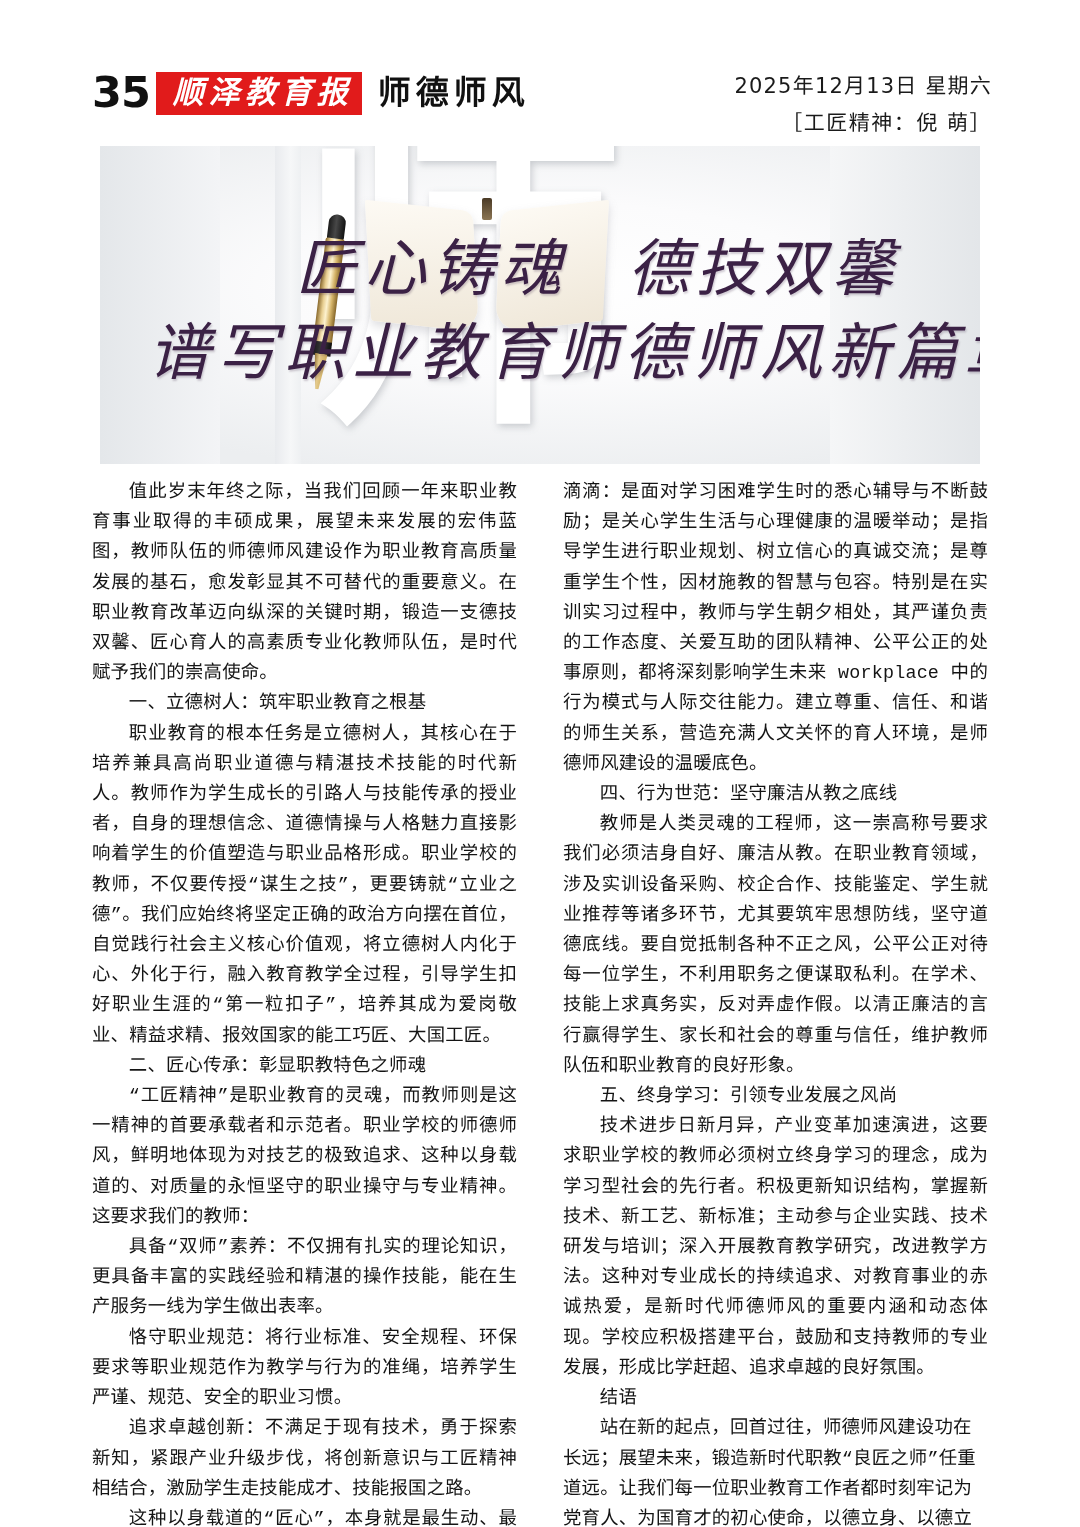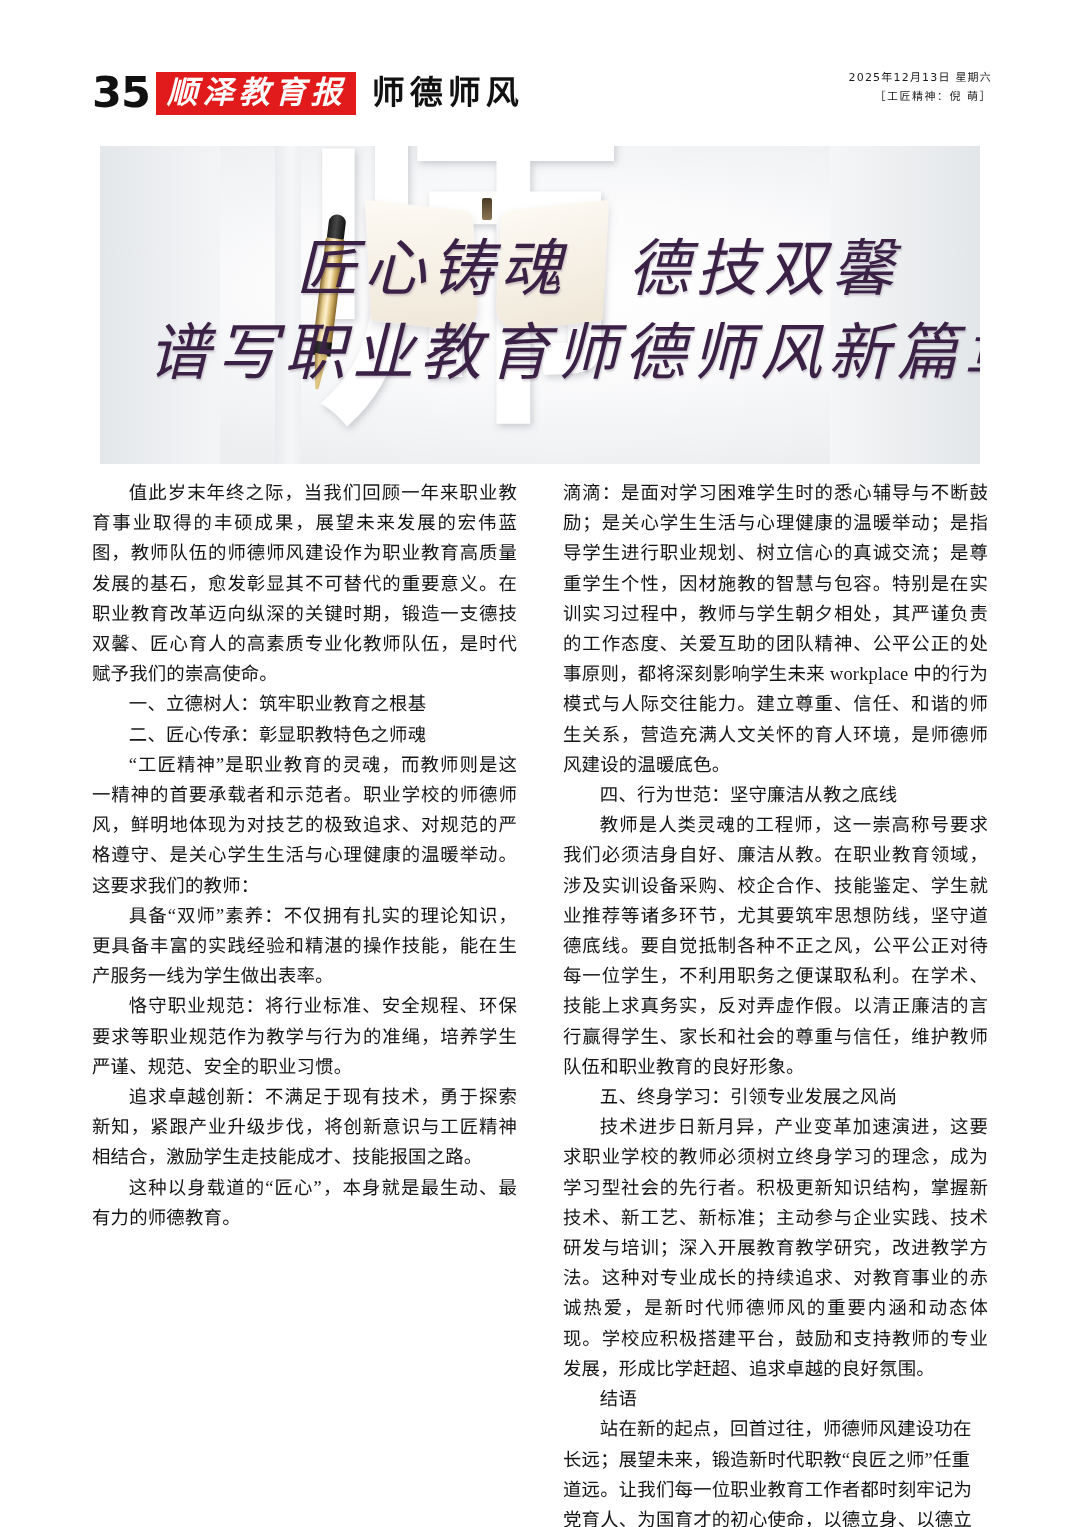--- a/index.html
+++ b/index.html
@@ -50,21 +50,21 @@
     letter-spacing: -1px;
     margin-right: 6px;
     padding-bottom: 2px;
   }
   .masthead-badge {
     background: #E11B1B;
     color: #ffffff;
     font-size: 31px;
     font-weight: 700;
     letter-spacing: 5px;
-    padding: 5px 9px 7px 11px;
+    padding: 5px 9px 7px 17px;
     line-height: 1;
     font-family: "DejaVu Serif", "Liberation Serif", serif;
     font-style: italic;
     white-space: nowrap;
   }
   .masthead-section {
     font-family: "DejaVu Sans", "Liberation Sans", sans-serif;
     font-weight: 700;
     font-size: 33px;
     letter-spacing: 5px;
@@ -73,21 +73,21 @@
     white-space: nowrap;
     line-height: 1;
     padding-bottom: 2px;
   }
   .masthead-right {
     position: absolute;
     right: 0;
     top: 6px;
     text-align: right;
     font-family: "DejaVu Sans", "Liberation Sans", sans-serif;
-    font-size: 11px;
+    font-size: 21px;
     color: #1a1a1a;
     line-height: 1.75;
     letter-spacing: 1.2px;
     white-space: nowrap;
   }
   .masthead-date { display: block; }
   .masthead-editor { display: block; letter-spacing: 1.5px; }
 
   
   .banner {
@@ -244,21 +244,21 @@
     width: 425px;
     flex: 0 0 425px;
   }
   .col p {
     margin: 0;
     font-size: 18.4px;
     line-height: 30.2px;
     text-align: justify;
     text-justify: inter-ideograph;
     letter-spacing: 0.2px;
-    font-family: Liberation Serif, serif;
+    font-family: Liberation Mono, monospace;
     color: #141414;
   }
   .col p.indent { text-indent: 2em; }
   .col p.heading { text-indent: 2em; }
   .col p.lastline { text-align: left; }
 </style>
 </head>
 <body>
 
 <div class="page">
@@ -300,22 +300,23 @@
         <span>匠心铸魂</span><span class="gap"> </span><span>德技双馨</span>
       </div>
       <div class="banner-line banner-line-2">谱写职业教育师德师风新篇章</div>
     </div>
   </div>
 
   <div class="columns">
     <div class="col">
       <p class="indent">值此岁末年终之际，当我们回顾一年来职业教育事业取得的丰硕成果，展望未来发展的宏伟蓝图，教师队伍的师德师风建设作为职业教育高质量发展的基石，愈发彰显其不可替代的重要意义。在职业教育改革迈向纵深的关键时期，锻造一支德技双馨、匠心育人的高素质专业化教师队伍，是时代赋予我们的崇高使命。</p>
       <p class="heading">一、立德树人：筑牢职业教育之根基</p>
+      <p class="indent">职业教育的根本任务是立德树人，其核心在于培养兼具高尚职业道德与精湛技术技能的时代新人。教师作为学生成长的引路人与技能传承的授业者，自身的理想信念、道德情操与人格魅力直接影响着学生的价值塑造与职业品格形成。职业学校的教师，不仅要传授“谋生之技”，更要铸就“立业之德”。我们应始终将坚定正确的政治方向摆在首位，自觉践行社会主义核心价值观，将立德树人内化于心、外化于行，融入教育教学全过程，引导学生扣好职业生涯的“第一粒扣子”，培养其成为爱岗敬业、精益求精、报效国家的能工巧匠、大国工匠。</p>
       <p class="heading">二、匠心传承：彰显职教特色之师魂</p>
-      <p class="indent">“工匠精神”是职业教育的灵魂，而教师则是这一精神的首要承载者和示范者。职业学校的师德师风，鲜明地体现为对技艺的极致追求、对规范的严格遵守、是关心学生生活与心理健康的温暖举动。这要求我们的教师：</p>
+      <p class="indent">“工匠精神”是职业教育的灵魂，而教师则是这一精神的首要承载者和示范者。职业学校的师德师风，鲜明地体现为对技艺的极致追求、这种以身载道的、对质量的永恒坚守的职业操守与专业精神。这要求我们的教师：</p>
       <p class="indent">具备“双师”素养：不仅拥有扎实的理论知识，更具备丰富的实践经验和精湛的操作技能，能在生产服务一线为学生做出表率。</p>
       <p class="indent">恪守职业规范：将行业标准、安全规程、环保要求等职业规范作为教学与行为的准绳，培养学生严谨、规范、安全的职业习惯。</p>
       <p class="indent">追求卓越创新：不满足于现有技术，勇于探索新知，紧跟产业升级步伐，将创新意识与工匠精神相结合，激励学生走技能成才、技能报国之路。</p>
       <p class="indent">这种以身载道的“匠心”，本身就是最生动、最有力的师德教育。</p>
 
     </div>
     <div class="col">
       <p>滴滴：是面对学习困难学生时的悉心辅导与不断鼓励；是关心学生生活与心理健康的温暖举动；是指导学生进行职业规划、树立信心的真诚交流；是尊重学生个性，因材施教的智慧与包容。特别是在实训实习过程中，教师与学生朝夕相处，其严谨负责的工作态度、关爱互助的团队精神、公平公正的处事原则，都将深刻影响学生未来 workplace 中的行为模式与人际交往能力。建立尊重、信任、和谐的师生关系，营造充满人文关怀的育人环境，是师德师风建设的温暖底色。</p>
       <p class="heading">四、行为世范：坚守廉洁从教之底线</p>
       <p class="indent">教师是人类灵魂的工程师，这一崇高称号要求我们必须洁身自好、廉洁从教。在职业教育领域，涉及实训设备采购、校企合作、技能鉴定、学生就业推荐等诸多环节，尤其要筑牢思想防线，坚守道德底线。要自觉抵制各种不正之风，公平公正对待每一位学生，不利用职务之便谋取私利。在学术、技能上求真务实，反对弄虚作假。以清正廉洁的言行赢得学生、家长和社会的尊重与信任，维护教师队伍和职业教育的良好形象。</p>

